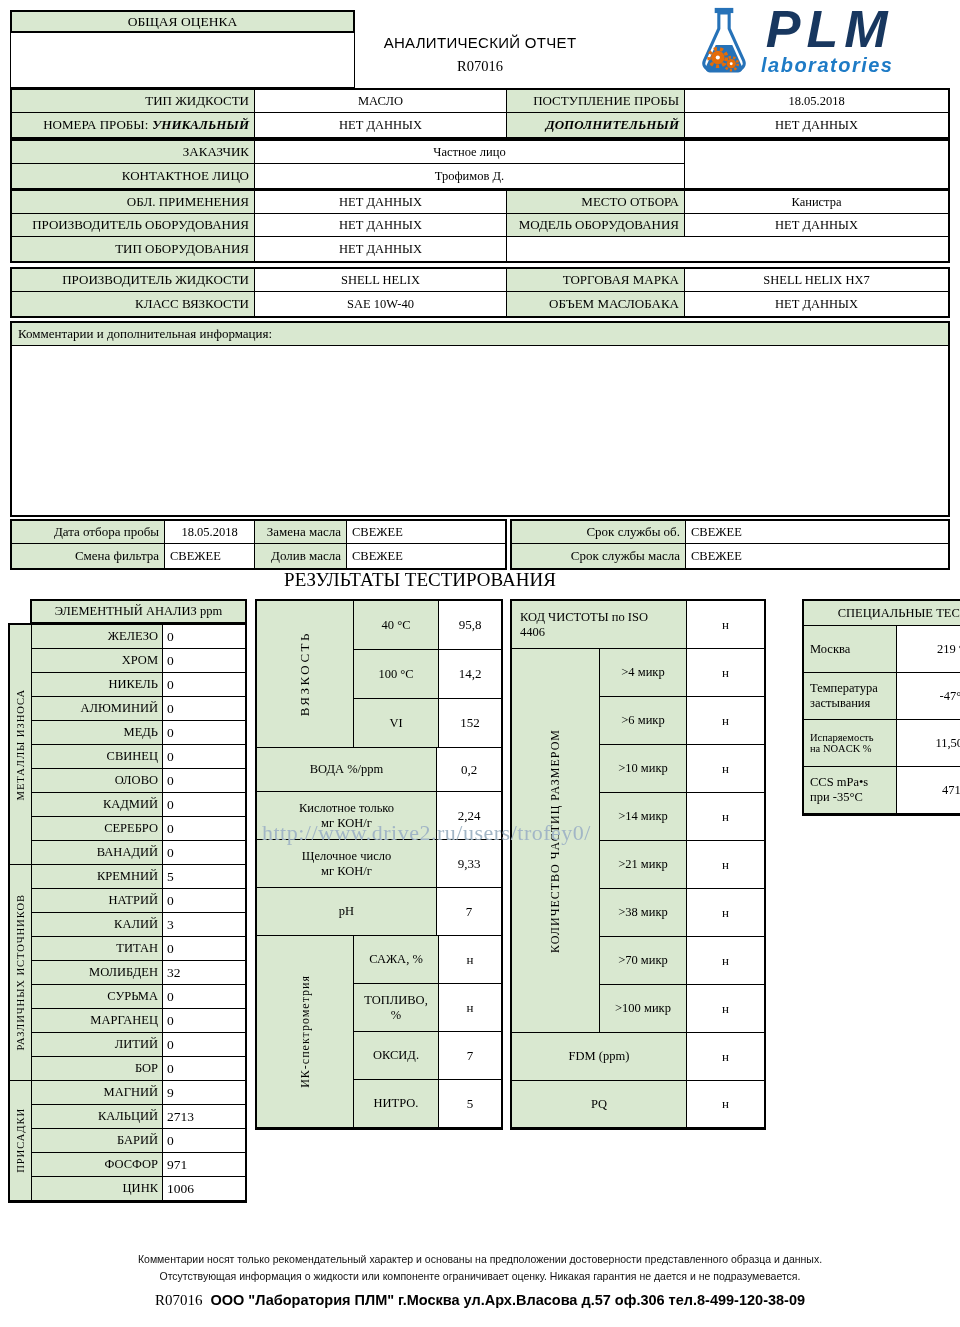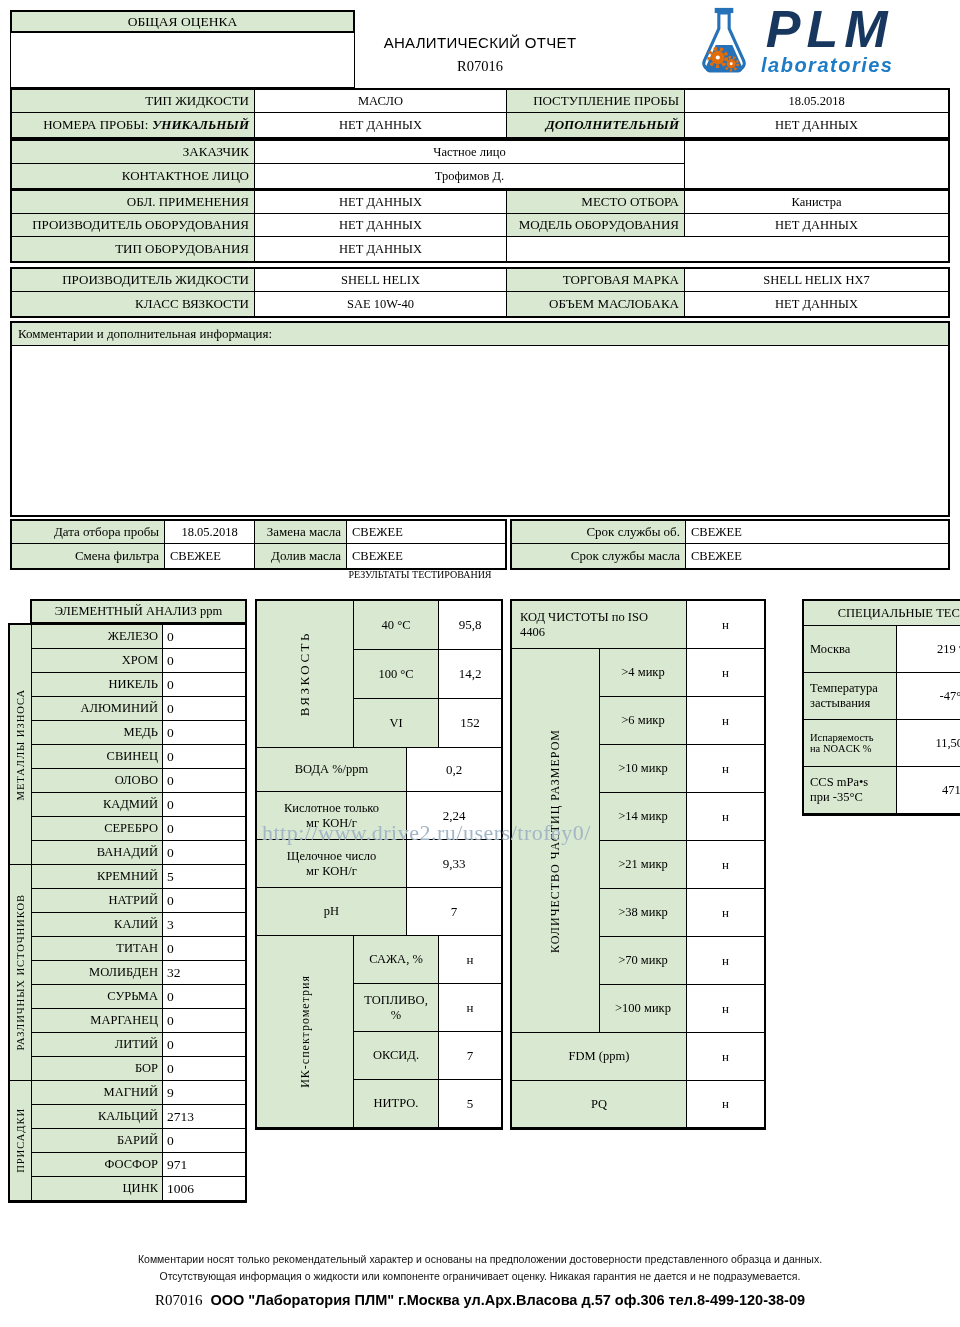--- a/index.html
+++ b/index.html
@@ -27,21 +27,21 @@
   .plm{font-family:"Liberation Sans",sans-serif;font-weight:bold;font-style:italic;font-size:52px;line-height:46px;color:#18375f;letter-spacing:6px}
   .labs{font-family:"Liberation Sans",sans-serif;font-weight:bold;font-style:italic;font-size:20px;color:#1e7bc6;letter-spacing:1.5px;text-align:right;border-bottom:3px solid #e36c09;padding-bottom:16px;margin-top:2px;float:right}
   .logo-col{display:flex;flex-direction:column;align-items:flex-end}
 
   
   .cmt{position:absolute;border:2px solid #000;background:#fff}
   .cmt-h{height:23px;border-bottom:1px solid #000;display:flex;align-items:center;padding-left:6px;font-size:13px;background:#d9e8d0}
   .cmt-b{background:#fff;height:169px}
 
   
-  .res-title{position:absolute;left:0;top:569px;width:840px;text-align:center;font-size:10px}
+  .res-title{position:absolute;left:0;top:569px;width:840px;text-align:center;font-size:19px}
   .hdrbox{position:absolute;border:2px solid #000;background:#d9e8d0;display:flex;align-items:center;justify-content:center;font-size:12.5px}
   .blk{position:absolute;border:2px solid #000;background:#fff}
   .hgroup{display:flex}
   .vcell{border-right:1px solid #000;border-bottom:1px solid #000;display:flex;align-items:center;justify-content:center;background:#d9e8d0}
   .vtext{writing-mode:vertical-rl;transform:rotate(180deg);font-size:12px;letter-spacing:1px;text-align:center}
   .vtext.big{font-size:13px;letter-spacing:2.5px}
   .kv{display:flex;width:100%}
   .kv .cell{display:flex;align-items:center;border-bottom:1px solid #000;overflow:hidden}
   .kv .k{border-right:1px solid #000;background:#d9e8d0;font-size:12.5px;justify-content:center;text-align:center;white-space:pre-line}
   .kv .v{flex:1;justify-content:center;font-size:13px}
@@ -55,21 +55,21 @@
   .gbar .vtext{font-size:10.5px;letter-spacing:1px}
   .rows{flex:1;display:flex;flex-direction:column}
   .elem .kv{height:24px}
   .elem .k{width:131px;justify-content:flex-end;text-align:right;padding-right:4px}
   .elem .v{justify-content:flex-start;padding-left:4px;font-size:13.5px}
 
   
   .mid .visc .kv{height:49px}
   .mid .ir .kv{height:48px}
   .mid .k{width:85px}
-  .mid .k.wide{width:150px}
+  .mid .k.wide{width:180px}
 
   
   .part .psizes .kv{height:48px}
   .part .k{width:87px}
   .part .k.xwide{width:175px}
   .part .k.iso{justify-content:flex-start;text-align:left;padding-left:8px}
 
   
   .shead{height:25px;border-bottom:1px solid #000;display:flex;align-items:center;justify-content:center;background:#d9e8d0;font-size:12.5px}
   .spec .sp .kv{height:47px}

